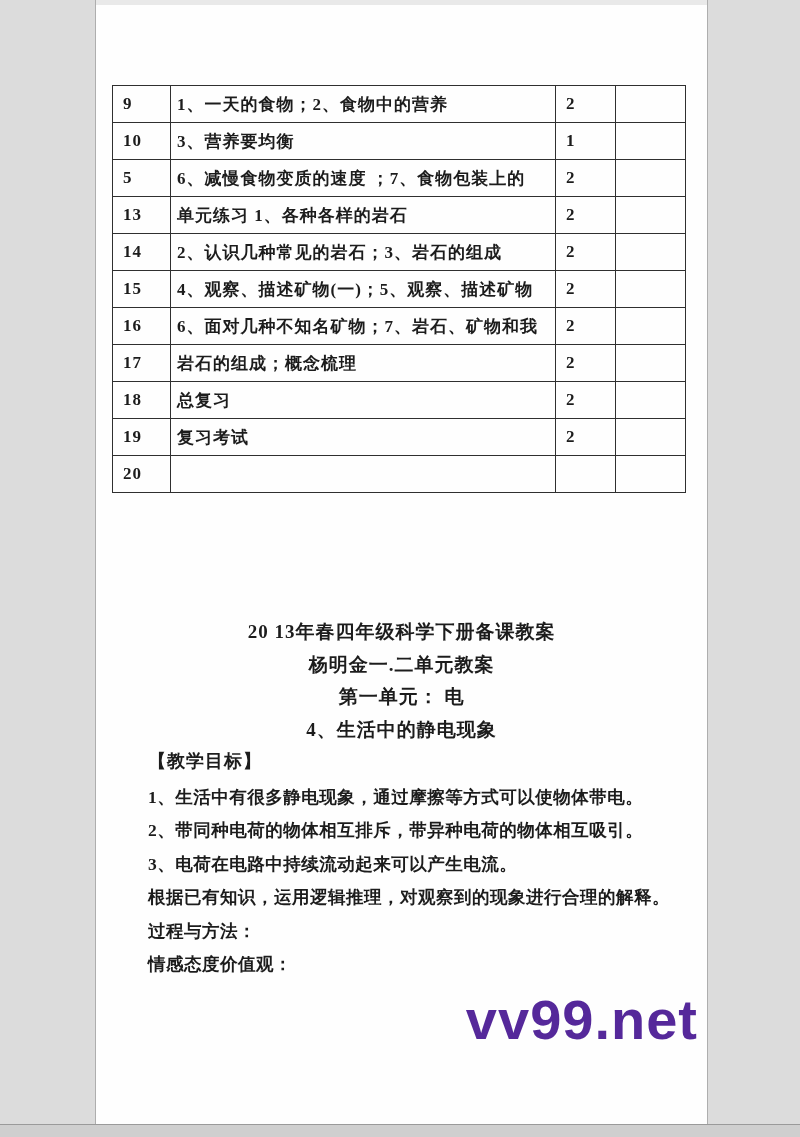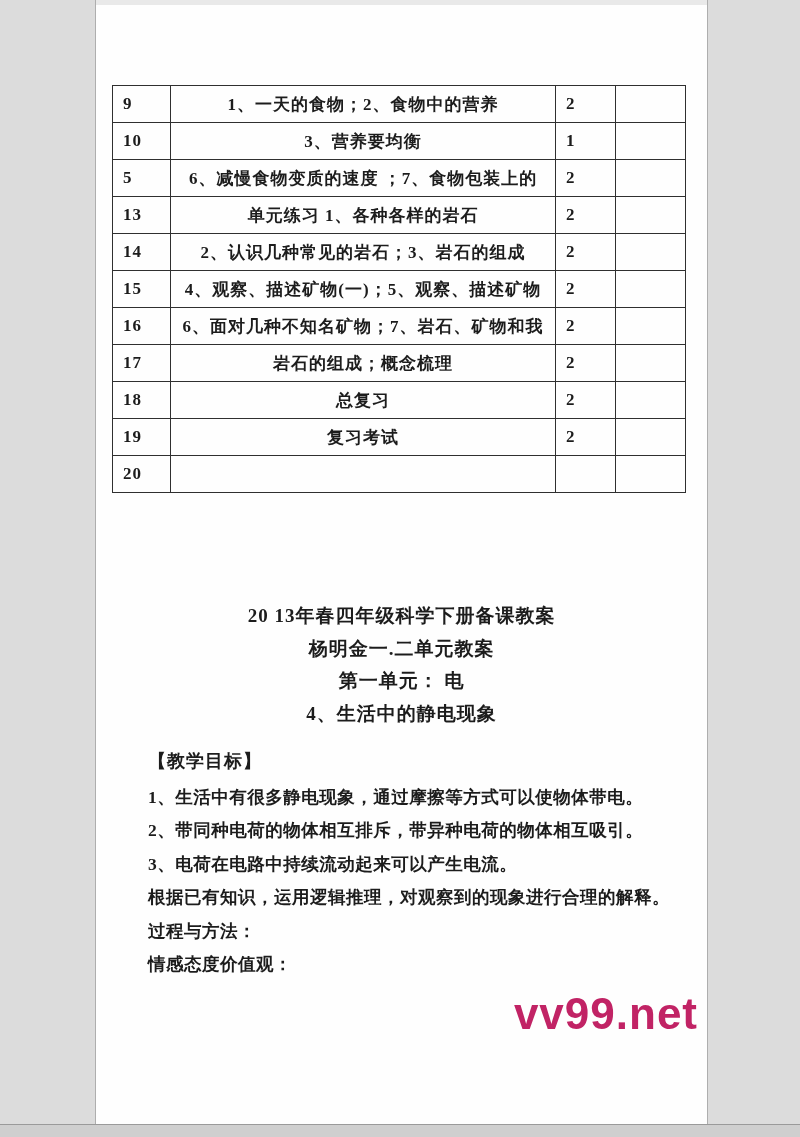--- a/index.html
+++ b/index.html
@@ -36,29 +36,29 @@
   }
   .schedule td {
     border: 1px solid #2f2f2f;
     height: 37px;
     padding: 0 6px;
     vertical-align: middle;
     overflow: hidden;
     white-space: nowrap;
   }
   .c-no    { width: 58px;  padding-left: 10px !important; }
-  .c-content { width: 385px; text-align: center; }
+  .c-content { width: 385px; }
   .c-hours { width: 60px;  padding-left: 10px !important; }
   .c-note  { width: 70px; }
 
   
   .headings {
     position: absolute;
     left: 96px;
-    top: 600px;
+    top: 616px;
     width: 611px;
     text-align: center;
     font-weight: 700;
   }
   .h-line { line-height: 32.6px; font-size: 19px; letter-spacing: 1px; }
 
   
   .goal-header {
     position: absolute;
     left: 148px;
@@ -77,23 +77,23 @@
     letter-spacing: 0.5px;
   }
   .body-lines .line { line-height: 33.4px; white-space: nowrap; }
 
   
   .watermark {
     position: absolute;
     top: 992px;
     right: 102px;
     font-family: "Liberation Sans", "DejaVu Sans", sans-serif;
-    font-size: 44px;
-    font-weight: 700;
-    color: #be185d;
+    font-size: 56px;
+    font-weight: 700;
+    color: #4c1d95;
     letter-spacing: 1px;
     opacity: 0.95;
     z-index: 3;
     line-height: 1;
     text-align: center;
   }
 </style>
 </head>
 <body>
 

